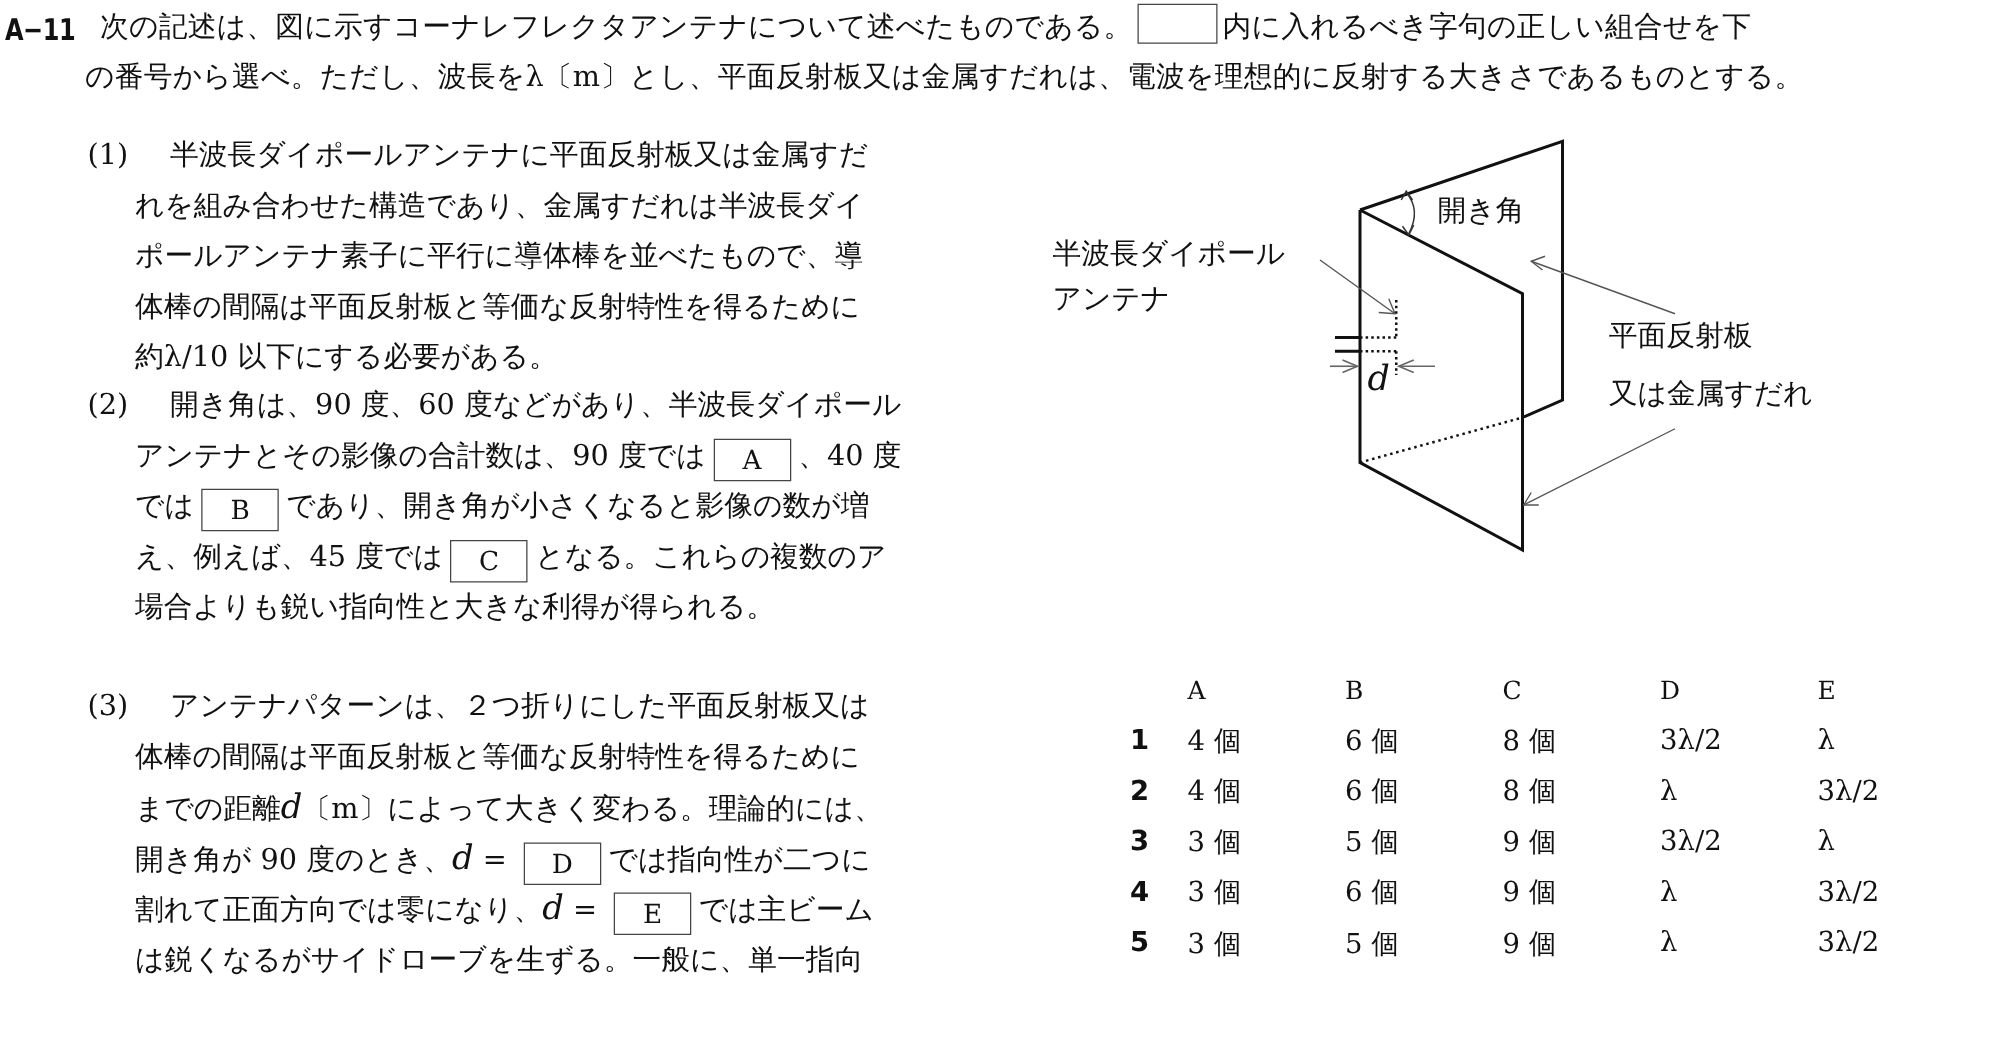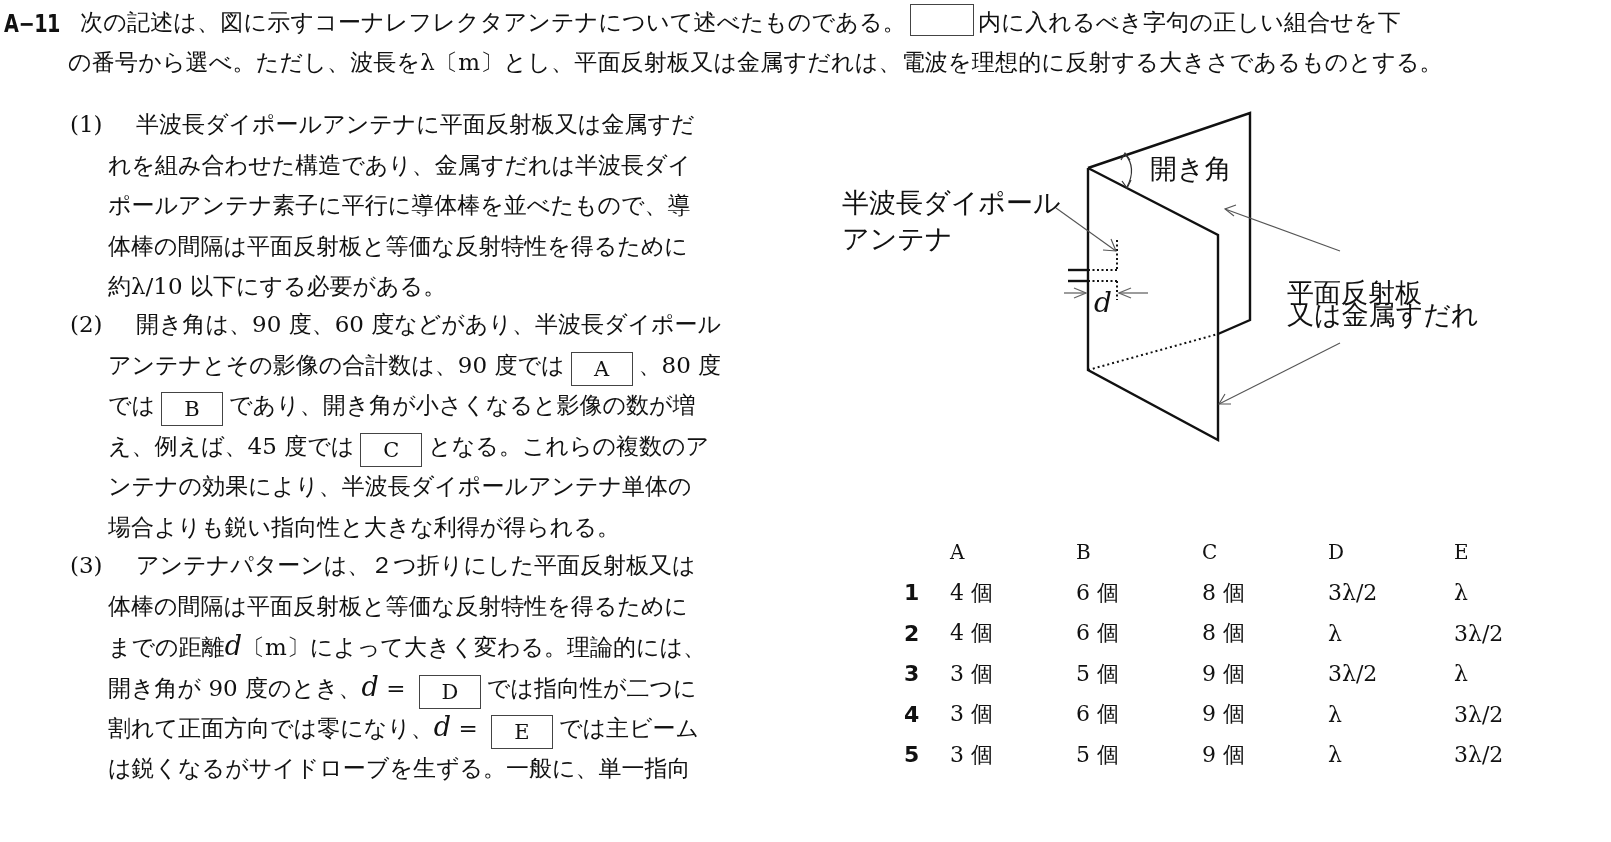--- a/index.html
+++ b/index.html
@@ -22,21 +22,21 @@
     .para { font-size: 23px; line-height: 40.5px; }
     .para .line { height: 40.5px; white-space: nowrap; }
     .ind { padding-left: 38px; }
     .lbl { display: inline-block; width: 66px; }
     .fill {
       display: inline-block; border: 1.4px solid #444; width: 60px; height: 32px;
       text-align: center; line-height: 32px; vertical-align: -3px; margin: 0 6px;
       font-size: 21px; transform: none;
     }
     .it { font-style: italic; font-family: "DejaVu Serif", serif; font-size: 27px; }
-    .diag-label { font-size: 27px; line-height: 34px; }
+    .diag-label { font-size: 23px; line-height: 34px; }
     .tbl { position: absolute; left: 900px; top: 532px; font-size: 22px; }
     .tbl .row { height: 40.5px; display: flex; align-items: center; }
     .tbl .rn {
       width: 46px; font-family: "DejaVu Sans", sans-serif; font-weight: bold; font-size: 22px;
       padding-left: 4px;
     }
     .tbl .c { width: 126px; }
     .tbl .c.e { width: 110px; }
     .tbl .head .c { font-size: 20px; }
   </style>
@@ -52,24 +52,23 @@
 <div class="abs para" style="left:70px; top:104px;">
   <div class="line"><span class="lbl">(1)</span><span>半波長ダイポールアンテナに平面反射板又は金属すだ</span></div>
   <div class="line ind"><span>れを組み合わせた構造であり、金属すだれは半波長ダイ</span></div>
   <div class="line ind"><span>ポールアンテナ素子に平行に導体棒を並べたもので、導</span></div>
   <div class="line ind"><span>体棒の間隔は平面反射板と等価な反射特性を得るために</span></div>
   <div class="line ind"><span>約λ/10 以下にする必要がある。</span></div>
 </div>
 
 <div class="abs para" style="left:70px; top:304px;">
   <div class="line"><span class="lbl">(2)</span><span>開き角は、90 度、60 度などがあり、半波長ダイポール</span></div>
-  <div class="line ind"><span>アンテナとその影像の合計数は、90 度では</span><span class="fill">A</span><span>、80 度</span></div>
+  <div class="line ind"><span>アンテナとその影像の合計数は、90 度では</span><span class="fill">A</span><span>、40 度</span></div>
   <div class="line ind"><span>では</span><span class="fill">B</span><span>であり、開き角が小さくなると影像の数が増</span></div>
   <div class="line ind"><span>え、例えば、45 度では</span><span class="fill">C</span><span>となる。これらの複数のア</span></div>
-  <div class="line ind"><span>ンテナの効果により、半波長ダイポールアンテナ単体の</span></div>
   <div class="line ind"><span>場合よりも鋭い指向性と大きな利得が得られる。</span></div>
 </div>
 
 <div class="abs para" style="left:70px; top:545px;">
   <div class="line"><span class="lbl">(3)</span><span>アンテナパターンは、２つ折りにした平面反射板又は</span></div>
   <div class="line ind"><span>体棒の間隔は平面反射板と等価な反射特性を得るために</span></div>
   <div class="line ind"><span>までの距離</span><span class="it">d</span><span>〔m〕によって大きく変わる。理論的には、</span></div>
   <div class="line ind"><span>開き角が 90 度のとき、</span><span class="it">d</span><span style="white-space:pre"> = </span><span class="fill">D</span><span>では指向性が二つに</span></div>
   <div class="line ind"><span>割れて正面方向では零になり、</span><span class="it">d</span><span style="white-space:pre"> = </span><span class="fill">E</span><span>では主ビーム</span></div>
   <div class="line ind"><span>は鋭くなるがサイドローブを生ずる。一般に、単一指向</span></div>
@@ -116,21 +115,21 @@
     <line x1="1340" y1="251" x2="1225" y2="209"></line>
     <polyline points="1236,205 1225,209 1234,216"></polyline>
     <line x1="1340" y1="343" x2="1219" y2="404"></line>
     <polyline points="1225,394 1219,404 1231,404"></polyline>
   </g>
 </svg>
 
 <div class="abs diag-label" style="left:1150px; top:152px;">開き角</div>
 <div class="abs diag-label" style="left:842px; top:186px;text-align:right;">半波長ダイポール</div>
 <div class="abs diag-label" style="left:842px; top:222px;">アンテナ</div>
-<div class="abs diag-label" style="left:1287px; top:276px;text-align:center;">平面反射板</div>
+<div class="abs diag-label" style="left:1287px; top:252px;text-align:center;">平面反射板</div>
 <div class="abs diag-label" style="left:1287px; top:298px;text-align:center;">又は金属すだれ</div>
 <div class="abs it" style="left:1094px; top:286px; font-size:28px;">d</div>
 
 <div class="tbl">
   <div class="row head">
     <span class="rn"></span>
     <span class="c">A</span>
     <span class="c">B</span>
     <span class="c">C</span>
     <span class="c">D</span>

